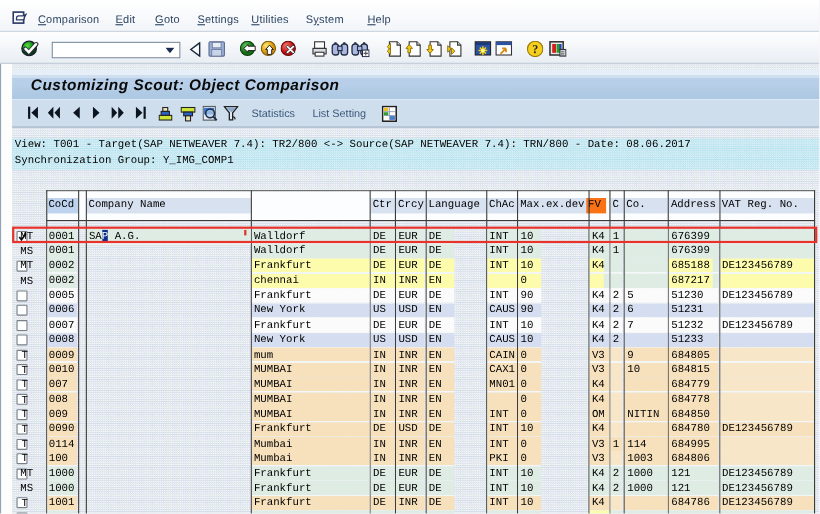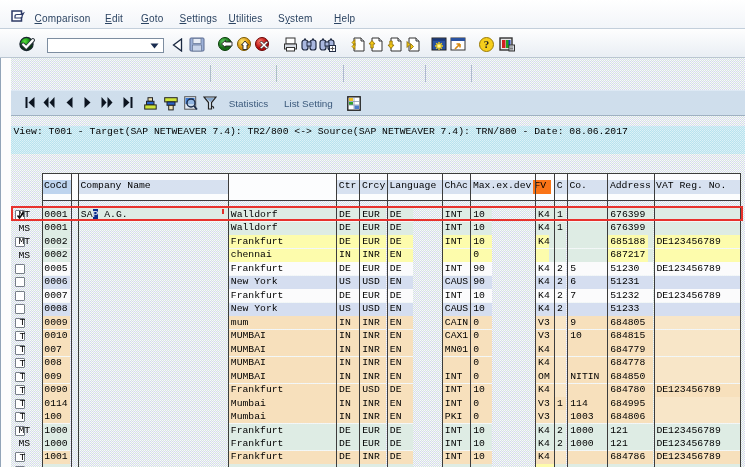--- a/index.html
+++ b/index.html
@@ -150,20 +150,23 @@
       </svg>
 <svg class="abs" style="left:499px;top:8px" width="16" height="15" viewBox="0 0 16 15">
         <rect x="1" y="1" width="12" height="12" fill="#e8e8e8" stroke="#333" stroke-width="1.4"></rect>
         <rect x="3" y="3" width="3.5" height="8" fill="#d02020"></rect>
         <rect x="7" y="3" width="3" height="8" fill="#20a020"></rect>
         <rect x="9.5" y="3" width="2" height="5" fill="#2040c0"></rect>
         <rect x="10" y="8" width="5.5" height="6" fill="#d8dce2" stroke="#333" stroke-width="1"></rect>
         <path d="M11 10 L14 10 M11 11.5 L14 11.5 M11 13 L14 13" stroke="#555" stroke-width=".7"></path>
       </svg>
 </div>
+<div class="abs" style="left:11px;top:63px;width:734px;height:27px;background:linear-gradient(#e6eef7 0 5px,#cfdfef 5px 8px,#b7cfe8 8px 14px,#abc7e2 100%)">
+      <div class="abs" style="left:17px;top:5.5px;font-size:14px;font-weight:bold;font-style:italic;color:#0a0a0a;letter-spacing:.45px">Customizing Scout: Object Comparison</div>
+    </div>
 <div class="abs" style="left:11px;top:90px;width:734px;height:26px;background:#cfdeec;border-top:1px solid #dde9f4;border-bottom:1px solid #9fb0c2">
 <svg class="abs" style="left:14px;top:5px" width="10" height="13" viewBox="0 0 10 13">
         <rect x="0.5" y="1" width="2" height="11" fill="#0c1420"></rect>
         <path d="M9.5 1 L3.5 6.5 L9.5 12 Z" fill="#0c1420"></path>
       </svg>
 <svg class="abs" style="left:32px;top:5px" width="12" height="13" viewBox="0 0 12 13">
         <path d="M5.5 1 L0.5 6.5 L5.5 12 Z" fill="#0c1420"></path>
         <path d="M11.5 1 L6.5 6.5 L11.5 12 Z" fill="#0c1420"></path>
       </svg>
 <svg class="abs" style="left:55px;top:5px" width="7" height="13" viewBox="0 0 7 13">
@@ -206,20 +209,21 @@
 <svg class="abs" style="left:336px;top:5px" width="14" height="15" viewBox="0 0 14 15">
         <rect x="0.8" y="0.8" width="12.4" height="13.4" fill="#fff" stroke="#222" stroke-width="1.4"></rect>
         <rect x="2" y="2" width="4" height="3" fill="#f0c020"></rect>
         <rect x="2" y="6" width="4" height="3" fill="#30a030"></rect>
         <path d="M2 5.5 L12 5.5 M2 9 L12 9 M7 2 L7 13" stroke="#8898b0" stroke-width=".8"></path>
         <rect x="7.5" y="9.5" width="4.5" height="3.5" fill="#4a7ac8"></rect>
       </svg>
 </div>
 <div class="abs" style="left:11px;top:125.5px;width:734px;height:28px;background:#bce4ef;background-image:repeating-conic-gradient(rgba(255,255,255,.5) 0% 25%, rgba(170,222,238,.25) 25% 50%, rgba(255,255,255,.4) 50% 75%, rgba(176,228,240,.2) 75% 100%);background-size:2px 2px;">
       <div class="mono" style="position:absolute;left:2.5px;top:-1px;letter-spacing:0">View: T001 - Target(SAP NETWEAVER 7.4): TR2/800 &lt;-&gt; Source(SAP NETWEAVER 7.4): TRN/800 - Date: 08.06.2017</div>
+      <div class="mono" style="position:absolute;left:2.5px;top:13px">Synchronization Group: Y_IMG_COMP1</div>
     </div>
 <div class="abs" style="left:41.5px;top:172.5px;width:699.5px;height:1px;background:#3c3c3c"></div>
 <div class="abs" style="left:41.5px;top:199.5px;width:699.5px;height:1px;background:#3c3c3c"></div>
 <div class="abs" style="left:42.5px;top:173.5px;width:697.5px;height:26.0px;background:#fcfdfe"></div>
 <div class="abs" style="left:42.5px;top:180px;width:28.0px;height:13.5px;background:#bed4ee">
       <div class="mono" style="position:absolute;left:1.5px;top:-1.2px">CoCd</div>
     </div>
 <div class="abs" style="left:79px;top:180px;width:149px;height:13.5px;background:#d7e1f0">
       <div class="mono" style="position:absolute;left:1.5px;top:-1.2px">Company Name</div>
     </div>

